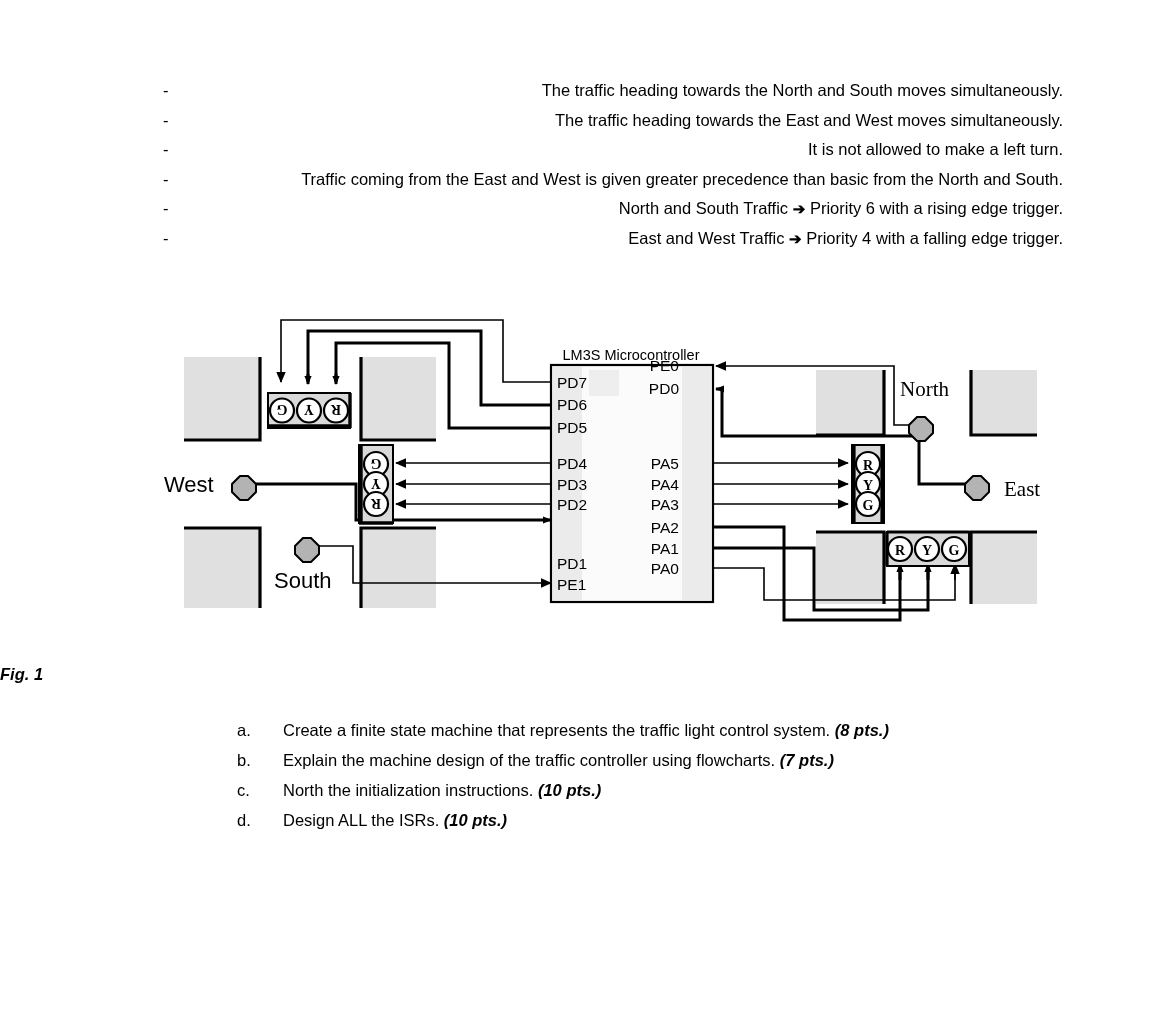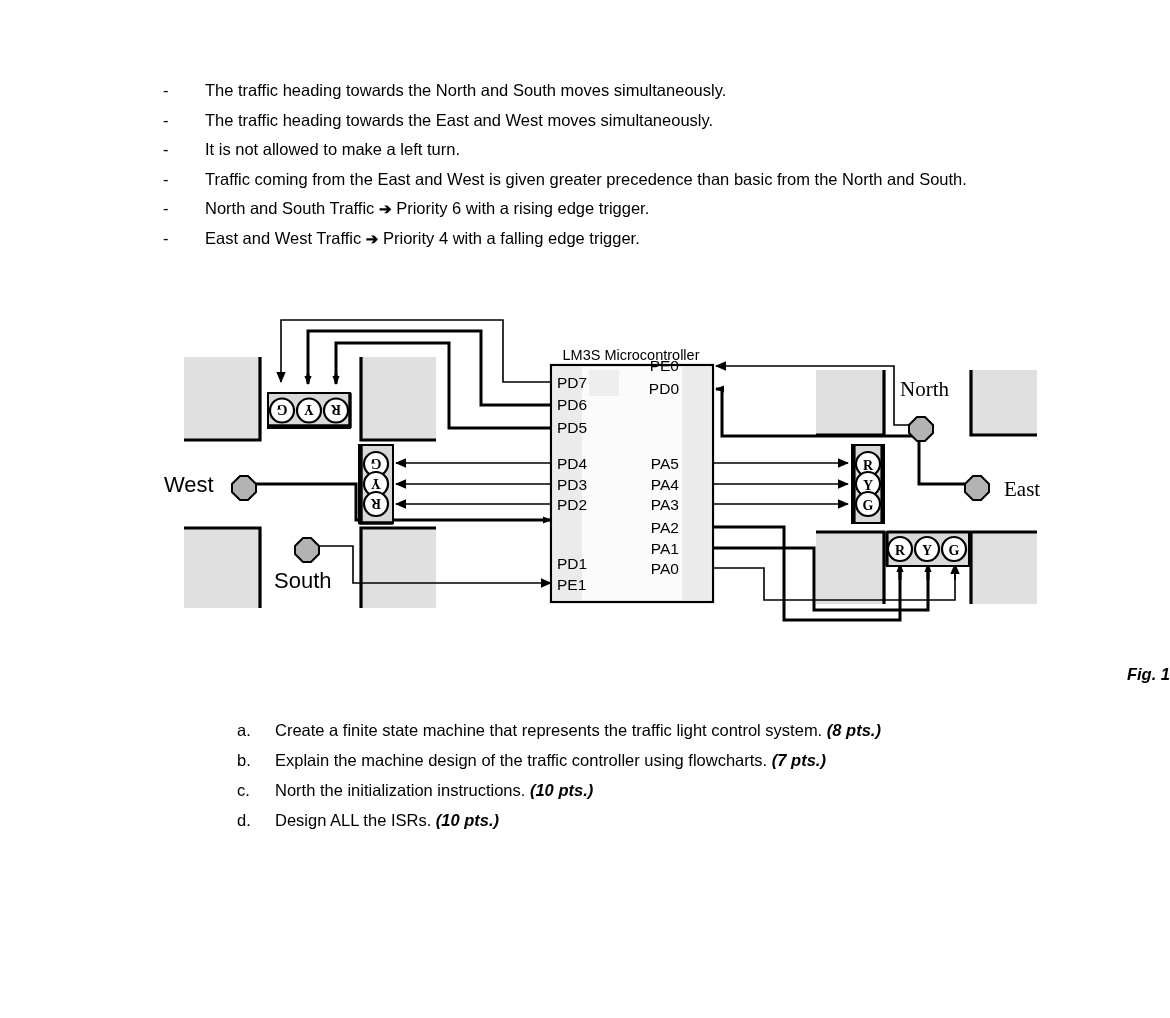--- a/index.html
+++ b/index.html
@@ -22,50 +22,50 @@
   }
 
   .bullets {
     position: absolute;
     left: 163px; top: 76px; width: 900px;
     font-size: 16.5px;
     line-height: 29.5px;
   }
   .bullet-row { display: flex; align-items: flex-start; }
   .bullet-dash { width: 42px; flex: 0 0 42px; }
-  .bullet-text { flex: 1; }
+  .bullet-text { flex: 1; text-align: right; }
   .arrow-glyph { font-weight: bold; font-size: 15px; }
 
   
   .figure {
     position: absolute;
     left: 16px; top: 300px;
     width: 1170px; height: 370px;
   }
   .figure svg { display: block; }
 
   .figcap {
     position: absolute;
     left: 0; top: 665px; width: 1170px;
-    text-align: right;
+    text-align: left;
     font-size: 16.5px;
     font-weight: bold;
     font-style: italic;
   }
 
   
   .questions {
     position: absolute;
     left: 237px; top: 715px; width: 800px;
     font-size: 16.5px;
     line-height: 30px;
   }
   .q-row { display: flex; align-items: flex-start; }
   .q-marker { width: 38px; flex: 0 0 38px; }
-  .q-text { flex: 1; }
+  .q-text { flex: 1; margin-left: 8px; }
   .pts { font-weight: bold; font-style: italic; }
 </style>
 </head>
 <body>
 
 <div class="page">
 
 
   <div class="bullets">
     <div class="bullet-row">

